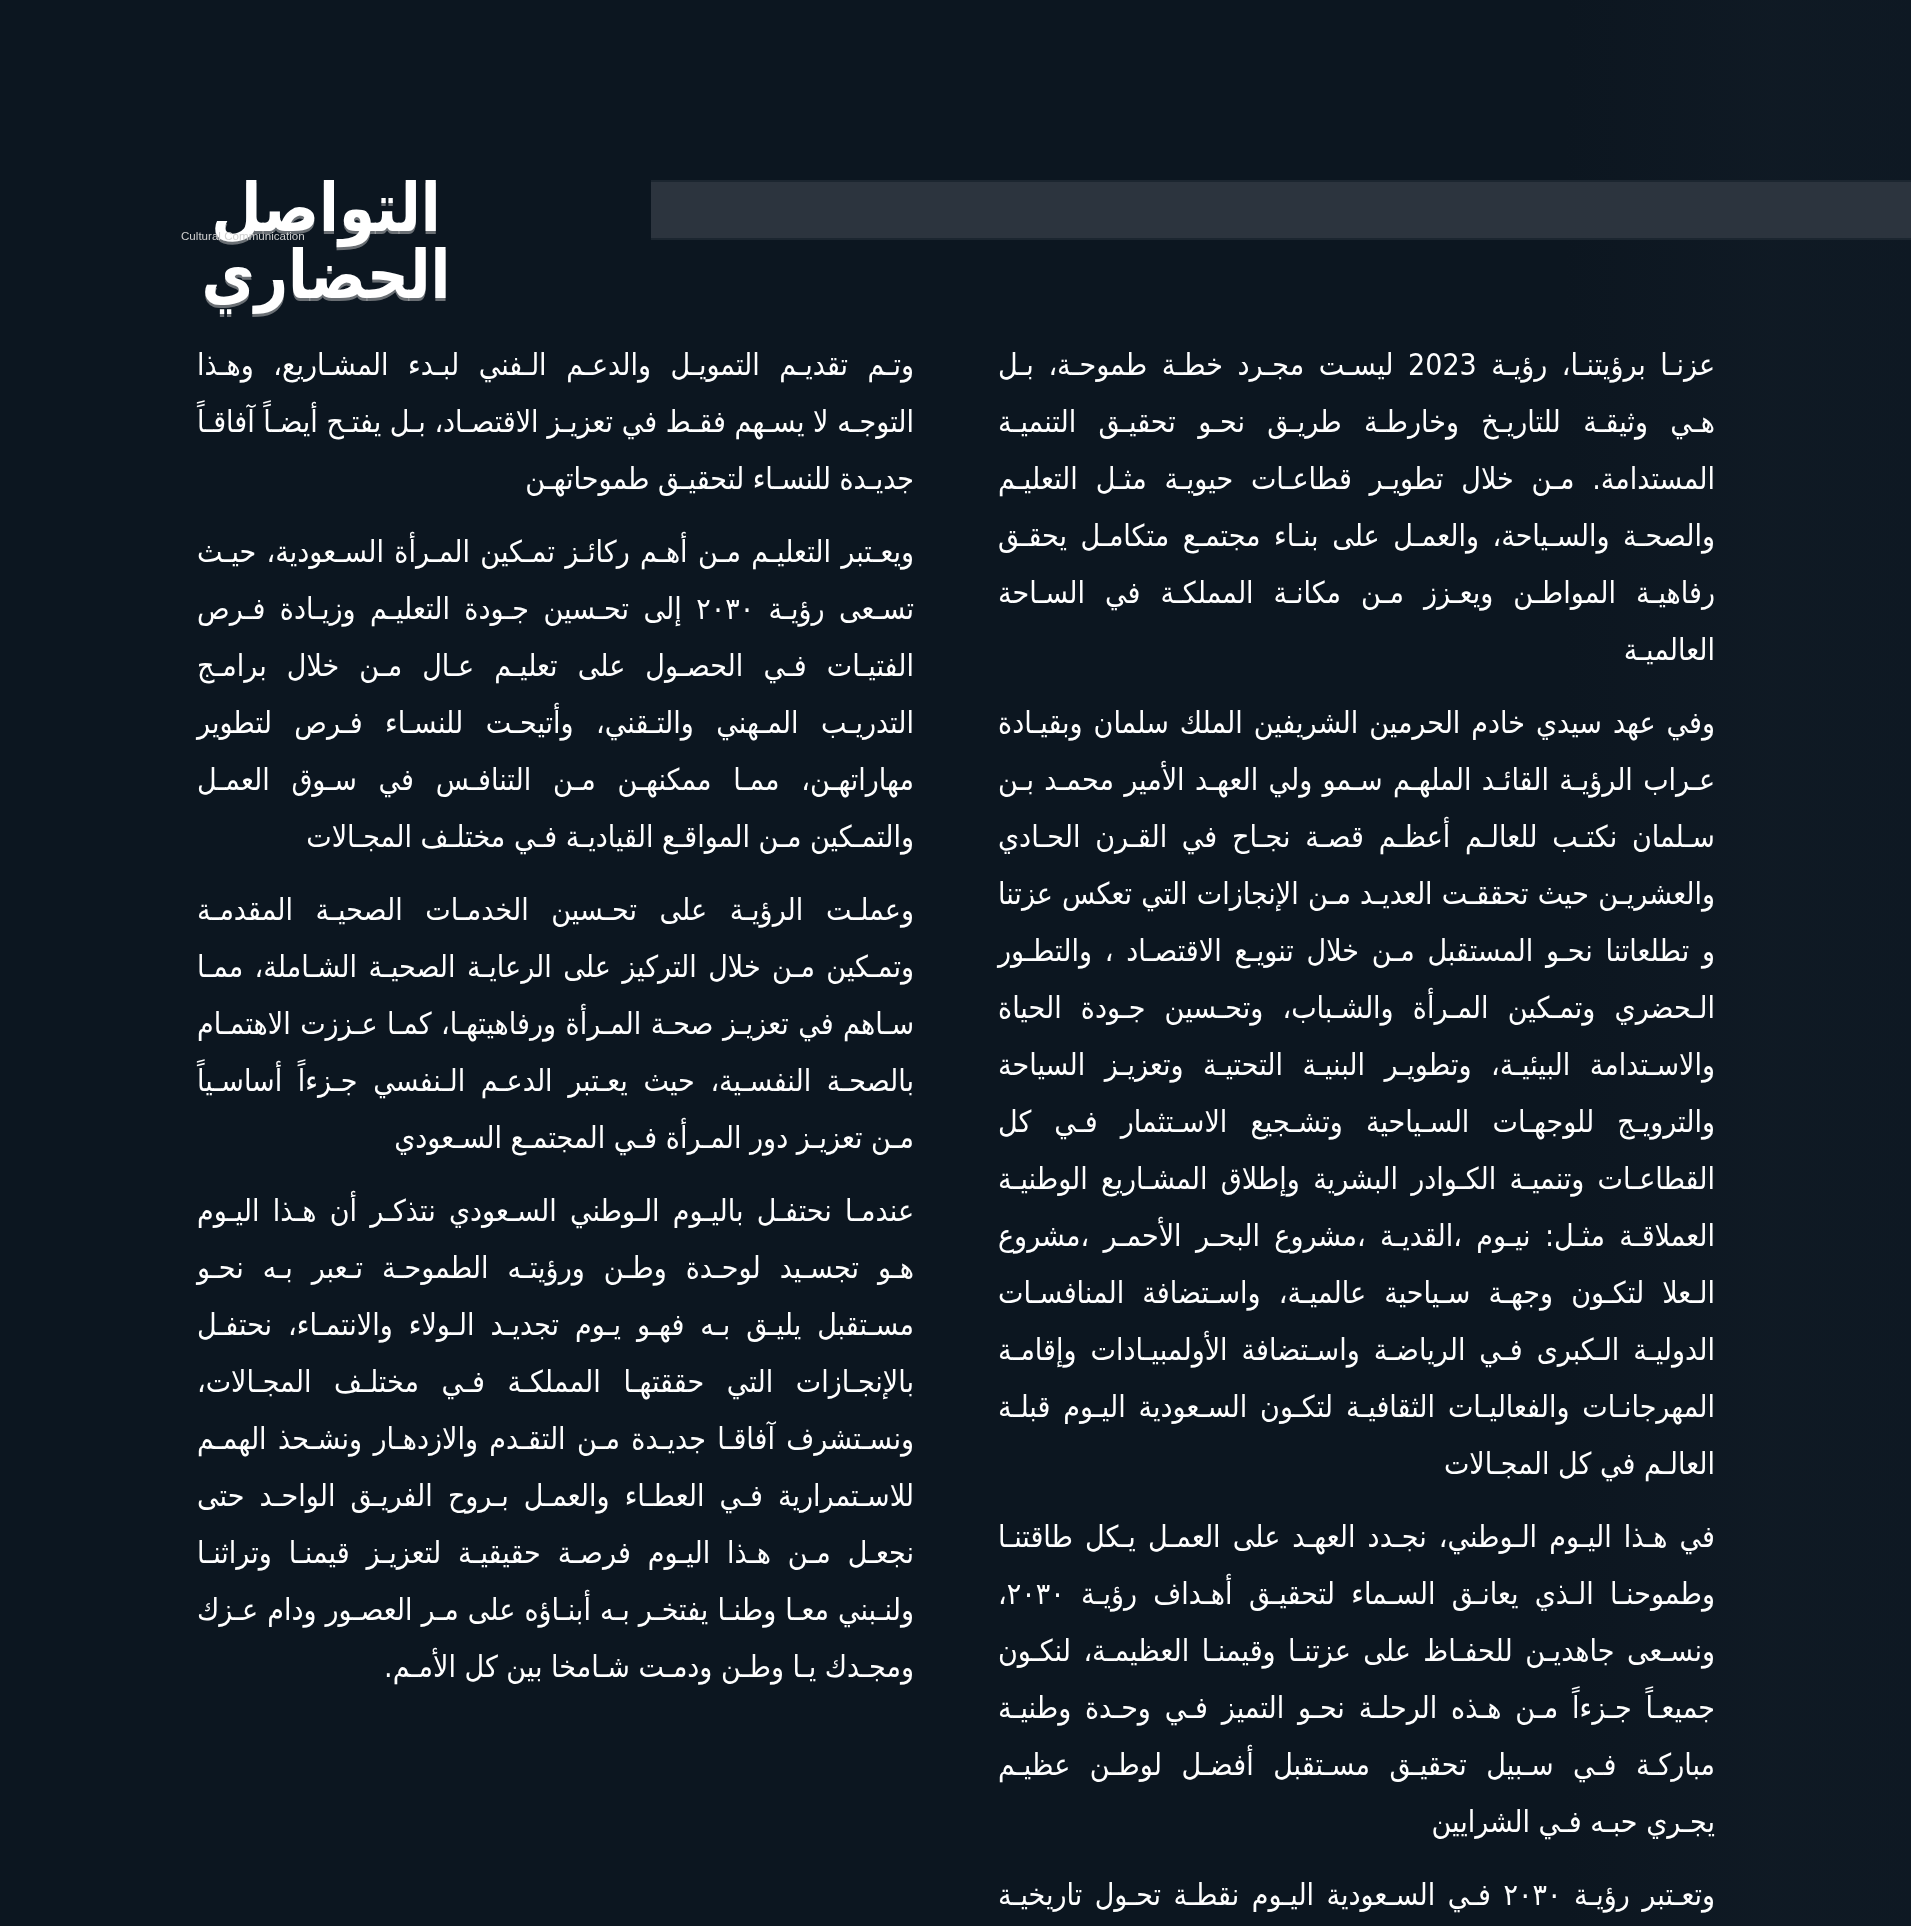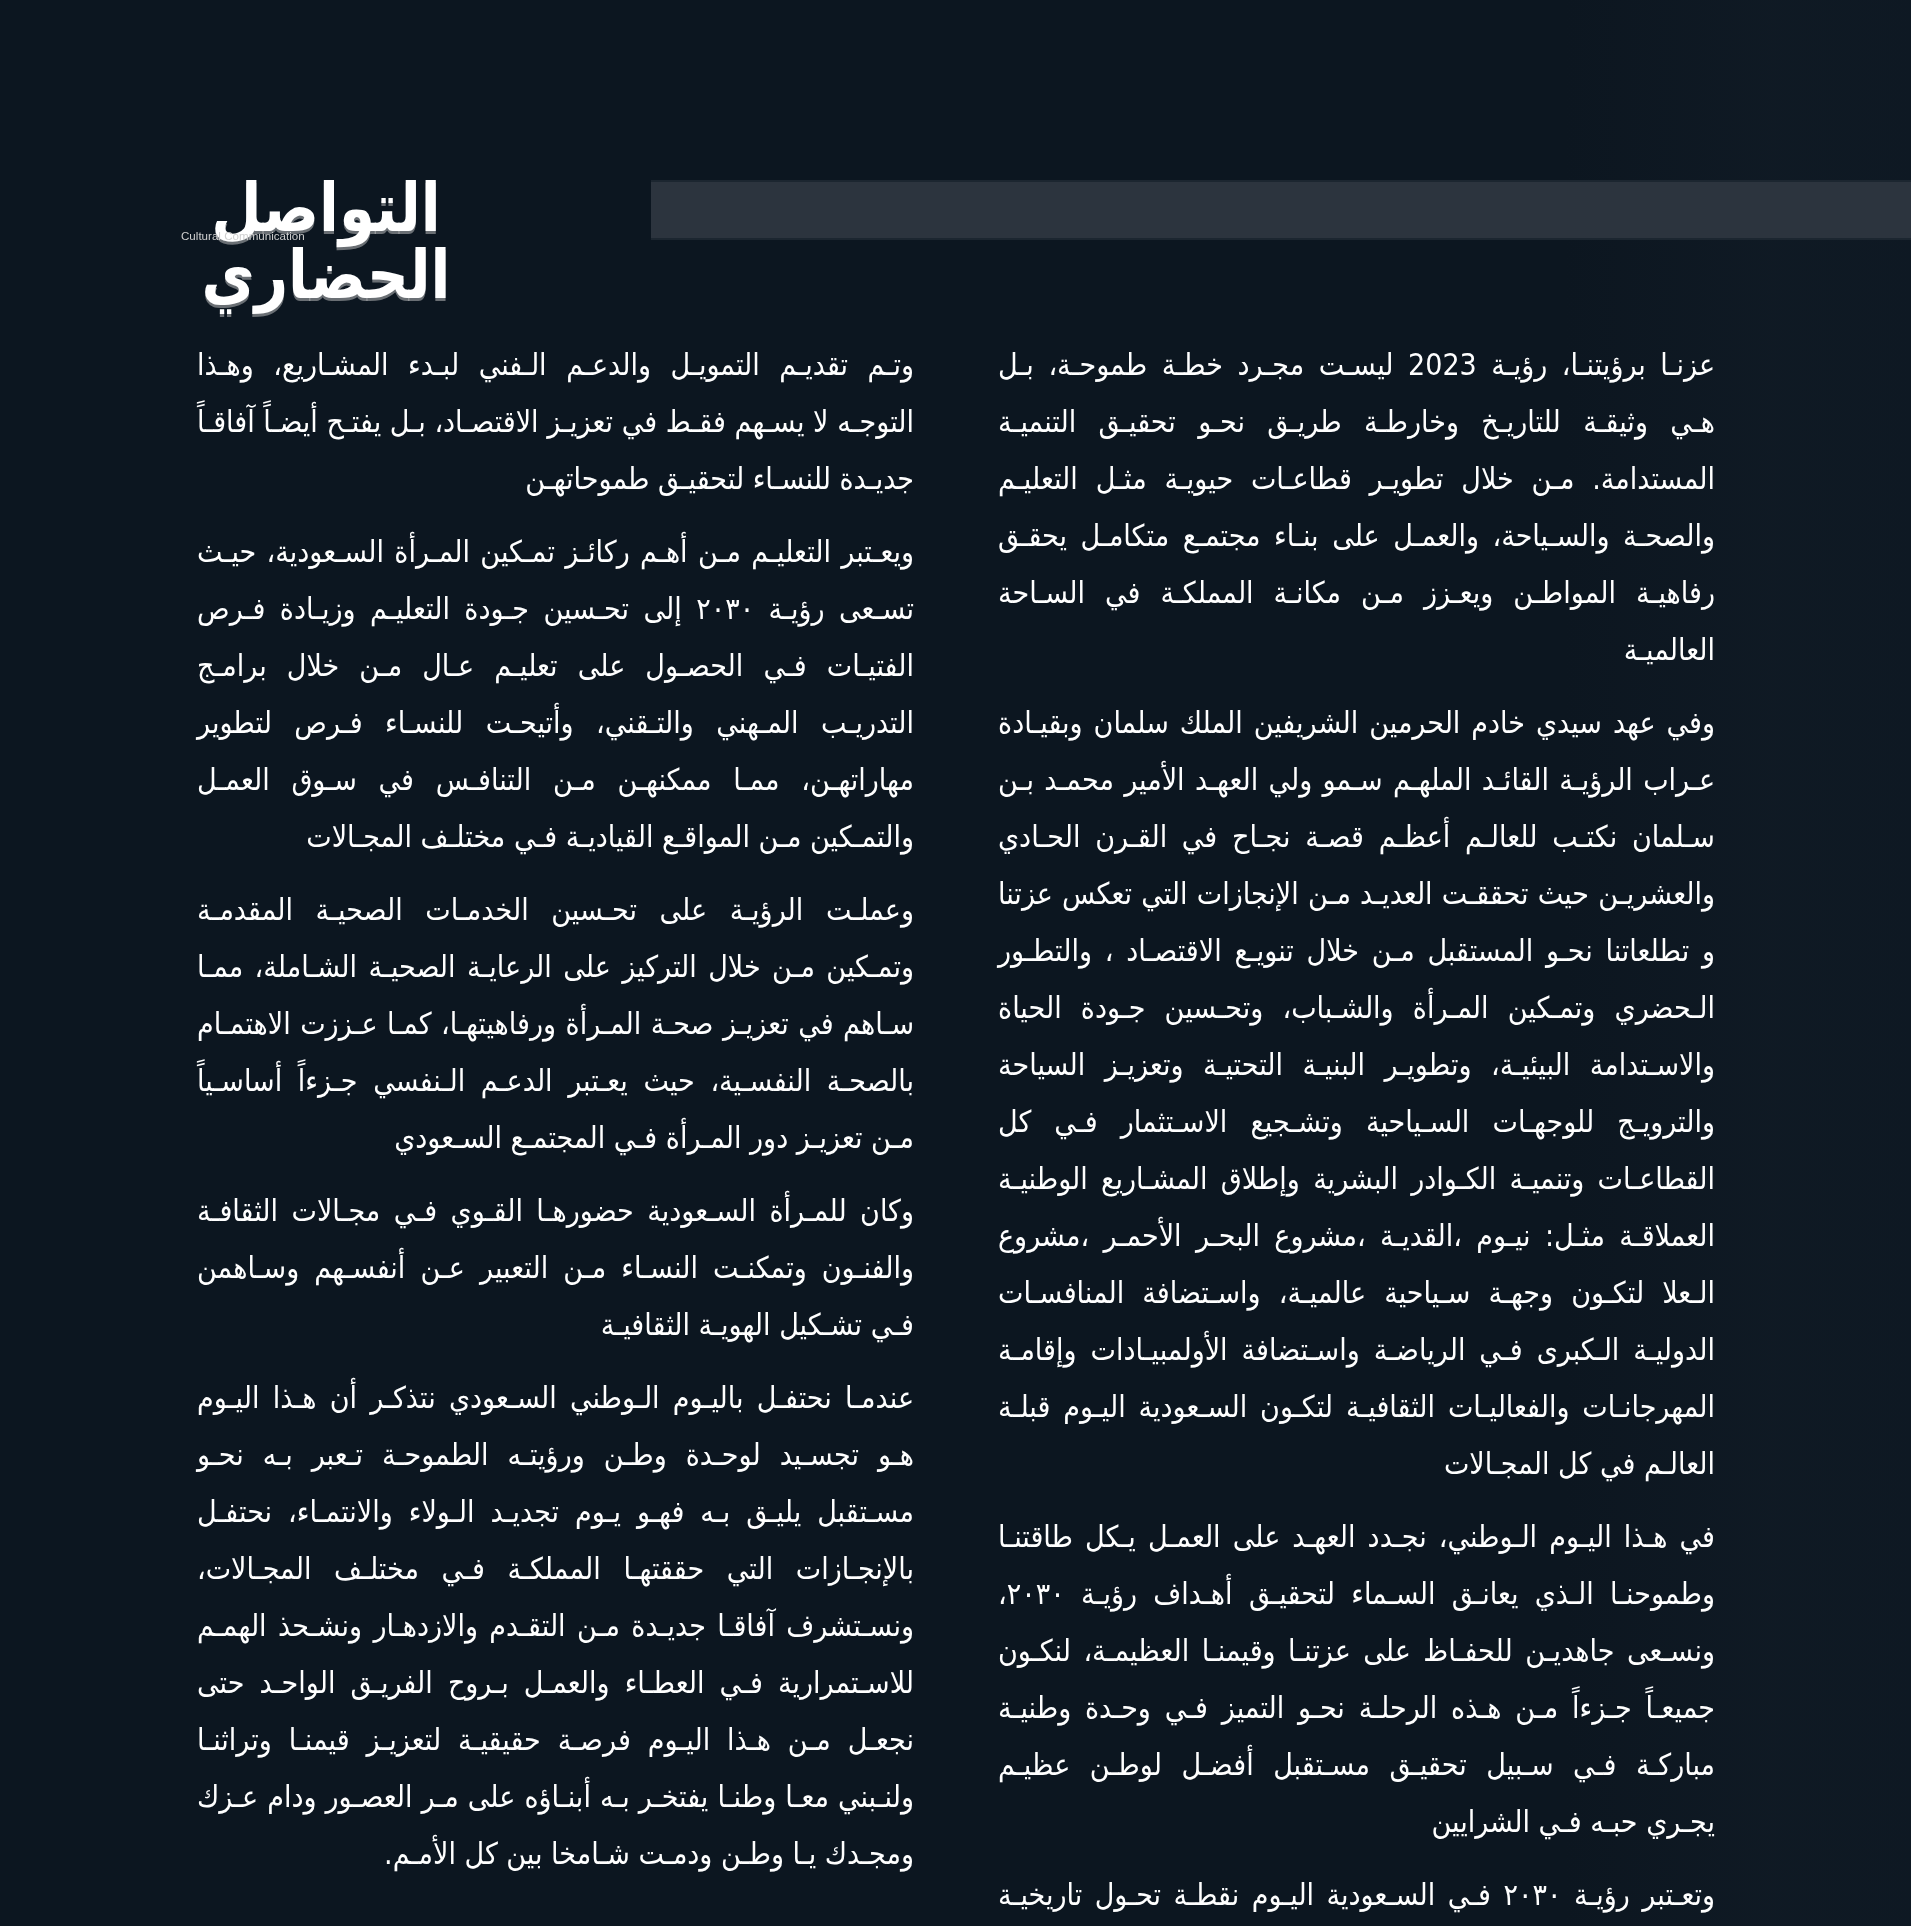--- a/index.html
+++ b/index.html
@@ -109,16 +109,15 @@
   <p>وفي عهد سيدي خادم الحرمين الشريفين الملك سلمان وبقيـادة عـراب الرؤيـة القائـد الملهـم سـمو ولي العهـد الأمير محمـد بـن سـلمان نكتـب للعالـم أعظـم قصـة نجـاح في القـرن الحـادي والعشريـن حيث تحققـت العديـد مـن الإنجازات التي تعكس عزتنا و تطلعاتنا نحـو المستقبل مـن خلال تنويـع الاقتصـاد ، والتطـور الـحضري وتمـكين المـرأة والشـباب، وتحـسين جـودة الحياة والاسـتدامة البيئيـة، وتطويـر البنيـة التحتيـة وتعزيـز السياحة والترويـج للوجهـات السـياحية وتشـجيع الاسـتثمار فـي كل القطاعـات وتنميـة الكـوادر البشرية وإطلاق المشـاريع الوطنيـة العملاقـة مثـل: نيـوم ،القديـة ،مشروع البحـر الأحمـر ،مشروع الـعلا لتكـون وجهـة سـياحية عالميـة، واسـتضافة المنافسـات الدوليـة الـكبرى فـي الرياضـة واسـتضافة الأولمبيـادات وإقامـة المهرجانـات والفعاليـات الثقافيـة لتكـون السـعودية اليـوم قبلـة العالـم في كل المجـالات</p>
   <p>في هـذا اليـوم الـوطني، نجـدد العهـد على العمـل يـكل طاقتنـا وطموحنـا الـذي يعانـق السـماء لتحقيـق أهـداف رؤيـة ٢٠٣٠، ونسـعى جاهديـن للحفـاظ على عزتنـا وقيمنـا العظيمـة، لنكـون جميعـاً جـزءاً مـن هـذه الرحلـة نحـو التميز فـي وحـدة وطنيـة مباركـة فـي سـبيل تحقيـق مسـتقبل أفضـل لوطـن عظيـم يجـري حبـه فـي الشرايين</p>
   <p>وتعـتبر رؤيـة ٢٠٣٠ فـي السـعودية اليـوم نقطـة تحـول تاريخيـة تتطلب مشاركة فعالـة مـن جميـع فئـات المجتمـع، ولا سـيما المـرأة. فقـد أكـدت الرؤيـة على أهميـة تمـكين المـرأة في مختلـف المجـالات، ممـا يعكـس التزام المملكـة بتحقيـق المسـاواة وتعزيـز دور المـرأة فـي التنميـة</p>
 
 </div>
 
 <div class="column col-left">
   <p>وتـم تقديـم التمويـل والدعـم الـفني لبـدء المشـاريع، وهـذا التوجـه لا يسـهم فقـط في تعزيـز الاقتصـاد، بـل يفتـح أيضـاً آفاقـاً جديـدة للنسـاء لتحقيـق طموحاتهـن</p>
   <p>ويعـتبر التعليـم مـن أهـم ركائـز تمـكين المـرأة السـعودية، حيـث تسـعى رؤيـة ٢٠٣٠ إلى تحـسين جـودة التعليـم وزيـادة فـرص الفتيـات فـي الحصـول على تعليـم عـال مـن خلال برامـج التدريـب المـهني والتـقني، وأتيحـت للنسـاء فـرص لتطوير مهاراتهـن، ممـا ممكنهـن مـن التنافـس في سـوق العمـل والتمـكين مـن المواقـع القياديـة فـي مختلـف المجـالات</p>
   <p>وعملـت الرؤيـة على تحـسين الخدمـات الصحيـة المقدمـة وتمـكين مـن خلال التركيز على الرعايـة الصحيـة الشـاملة، ممـا سـاهم في تعزيـز صحـة المـرأة ورفاهيتهـا، كمـا عـززت الاهتمـام بالصحـة النفسـية، حيث يعـتبر الدعـم الـنفسي جـزءاً أساسـياً مـن تعزيـز دور المـرأة فـي المجتمـع السـعودي</p>
-  <p>وكان للمـرأة السـعودية حضورهـا القـوي فـي مجـالات الثقافـة والفنـون وتمكنـت النسـاء مـن التعبير عـن أنفسـهم وسـاهمن فـي تشـكيل الهويـة الثقافيـة</p>
   <p>عندمـا نحتفـل باليـوم الـوطني السـعودي نتذكـر أن هـذا اليـوم هـو تجسـيد لوحـدة وطـن ورؤيتـه الطموحـة تـعبر بـه نحـو مسـتقبل يليـق بـه فهـو يـوم تجديـد الـولاء والانتمـاء، نحتفـل بالإنجـازات التي حققتهـا المملكـة فـي مختلـف المجـالات، ونسـتشرف آفاقـا جديـدة مـن التقـدم والازدهـار ونشـحذ الهمـم للاسـتمرارية فـي العطـاء والعمـل بـروح الفريـق الواحـد حتى نجعـل مـن هـذا اليـوم فرصـة حقيقيـة لتعزيـز قيمنـا وتراثنـا ولنـبني معـا وطنـا يفتخـر بـه أبنـاؤه على مـر العصـور ودام عـزك ومجـدك يـا وطـن ودمـت شـامخا بين كل الأمـم.</p>
 </div>
 
 
 </body></html>

